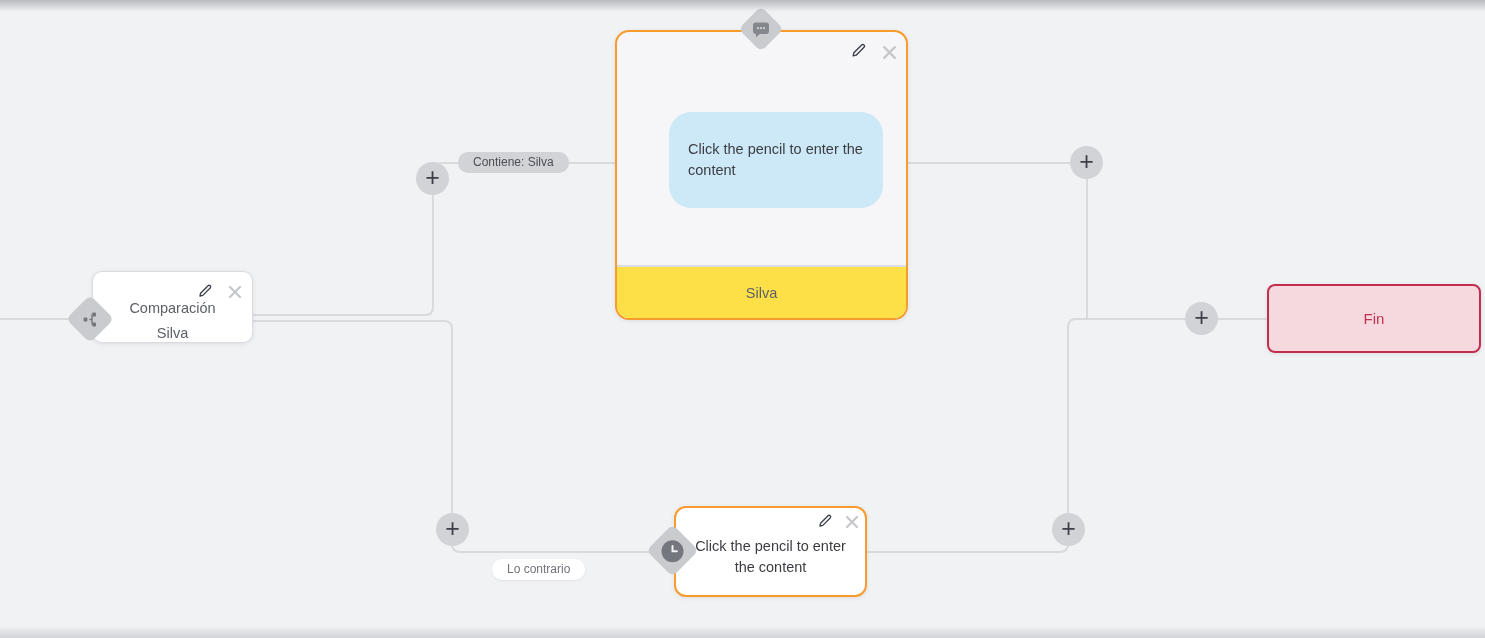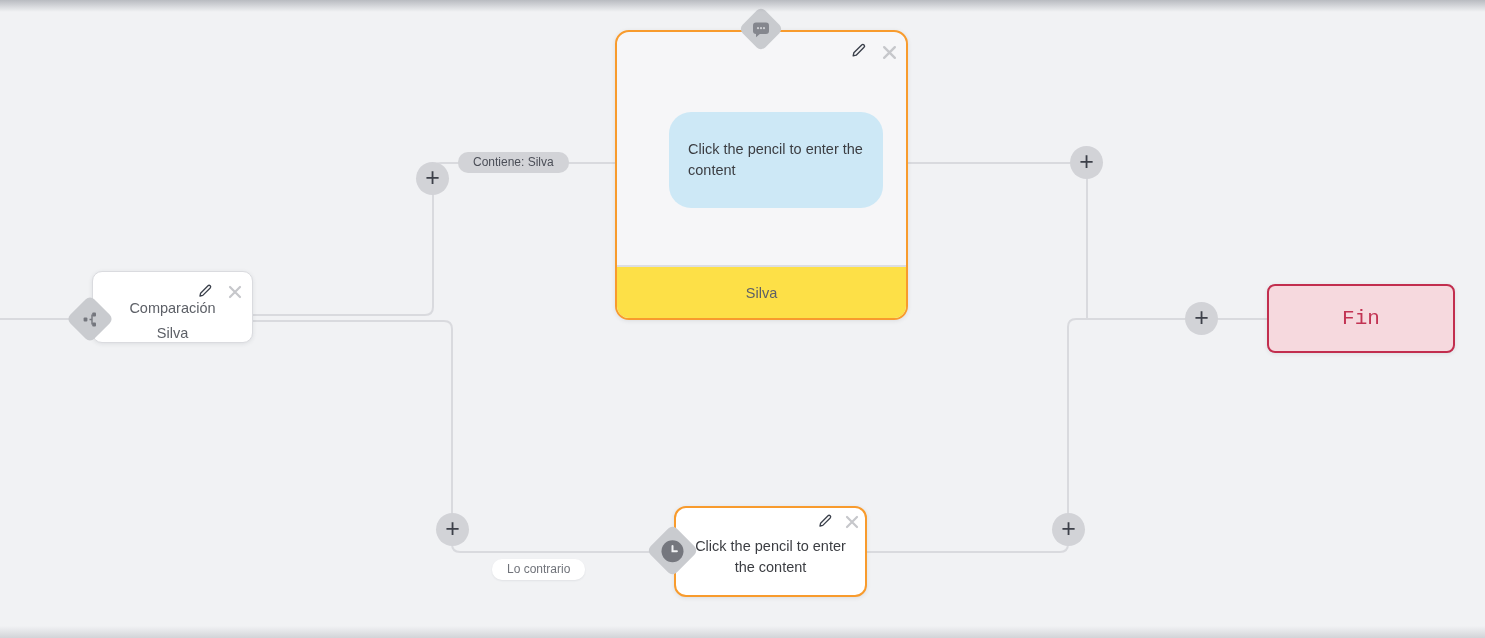--- a/index.html
+++ b/index.html
@@ -50,23 +50,23 @@
   .msg-diamond{left:745px;top:13px;width:32px;height:32px;}
 
   
   .delay{left:674px;top:506px;width:193px;height:91px;background:#ffffff;
     border:2px solid #f89b2d;border-radius:12px;}
   .delay .txt{position:absolute;left:10px;right:10px;top:28px;text-align:center;
     color:#3b3d42;font-size:14.5px;line-height:21px;}
   .delay-diamond{left:654px;top:532px;width:37px;height:37px;}
 
   
-  .end{left:1267px;top:284px;width:188px;height:69px;background:#f6d9de;
+  .end{left:1267px;top:284px;width:214px;height:69px;background:#f6d9de;
     border:2px solid #c22e4e;border-radius:8px;display:flex;align-items:center;
-    justify-content:center;color:#c23353;font-size:21px;cursor:pointer;font-family:Liberation Mono, monospace;}
+    justify-content:center;color:#c23353;font-size:15px;cursor:pointer;}
 </style>
 </head>
 <body>
 
 <div class="canvas">
 
   <svg class="edges" width="1485" height="638" viewBox="0 0 1485 638">
     <g fill="none" stroke="#d9dade" stroke-width="2">
       <path d="M0 319 H74"></path>
       <path d="M253 315 H425 Q433 315 433 307 V171 Q433 163 441 163 H616"></path>

